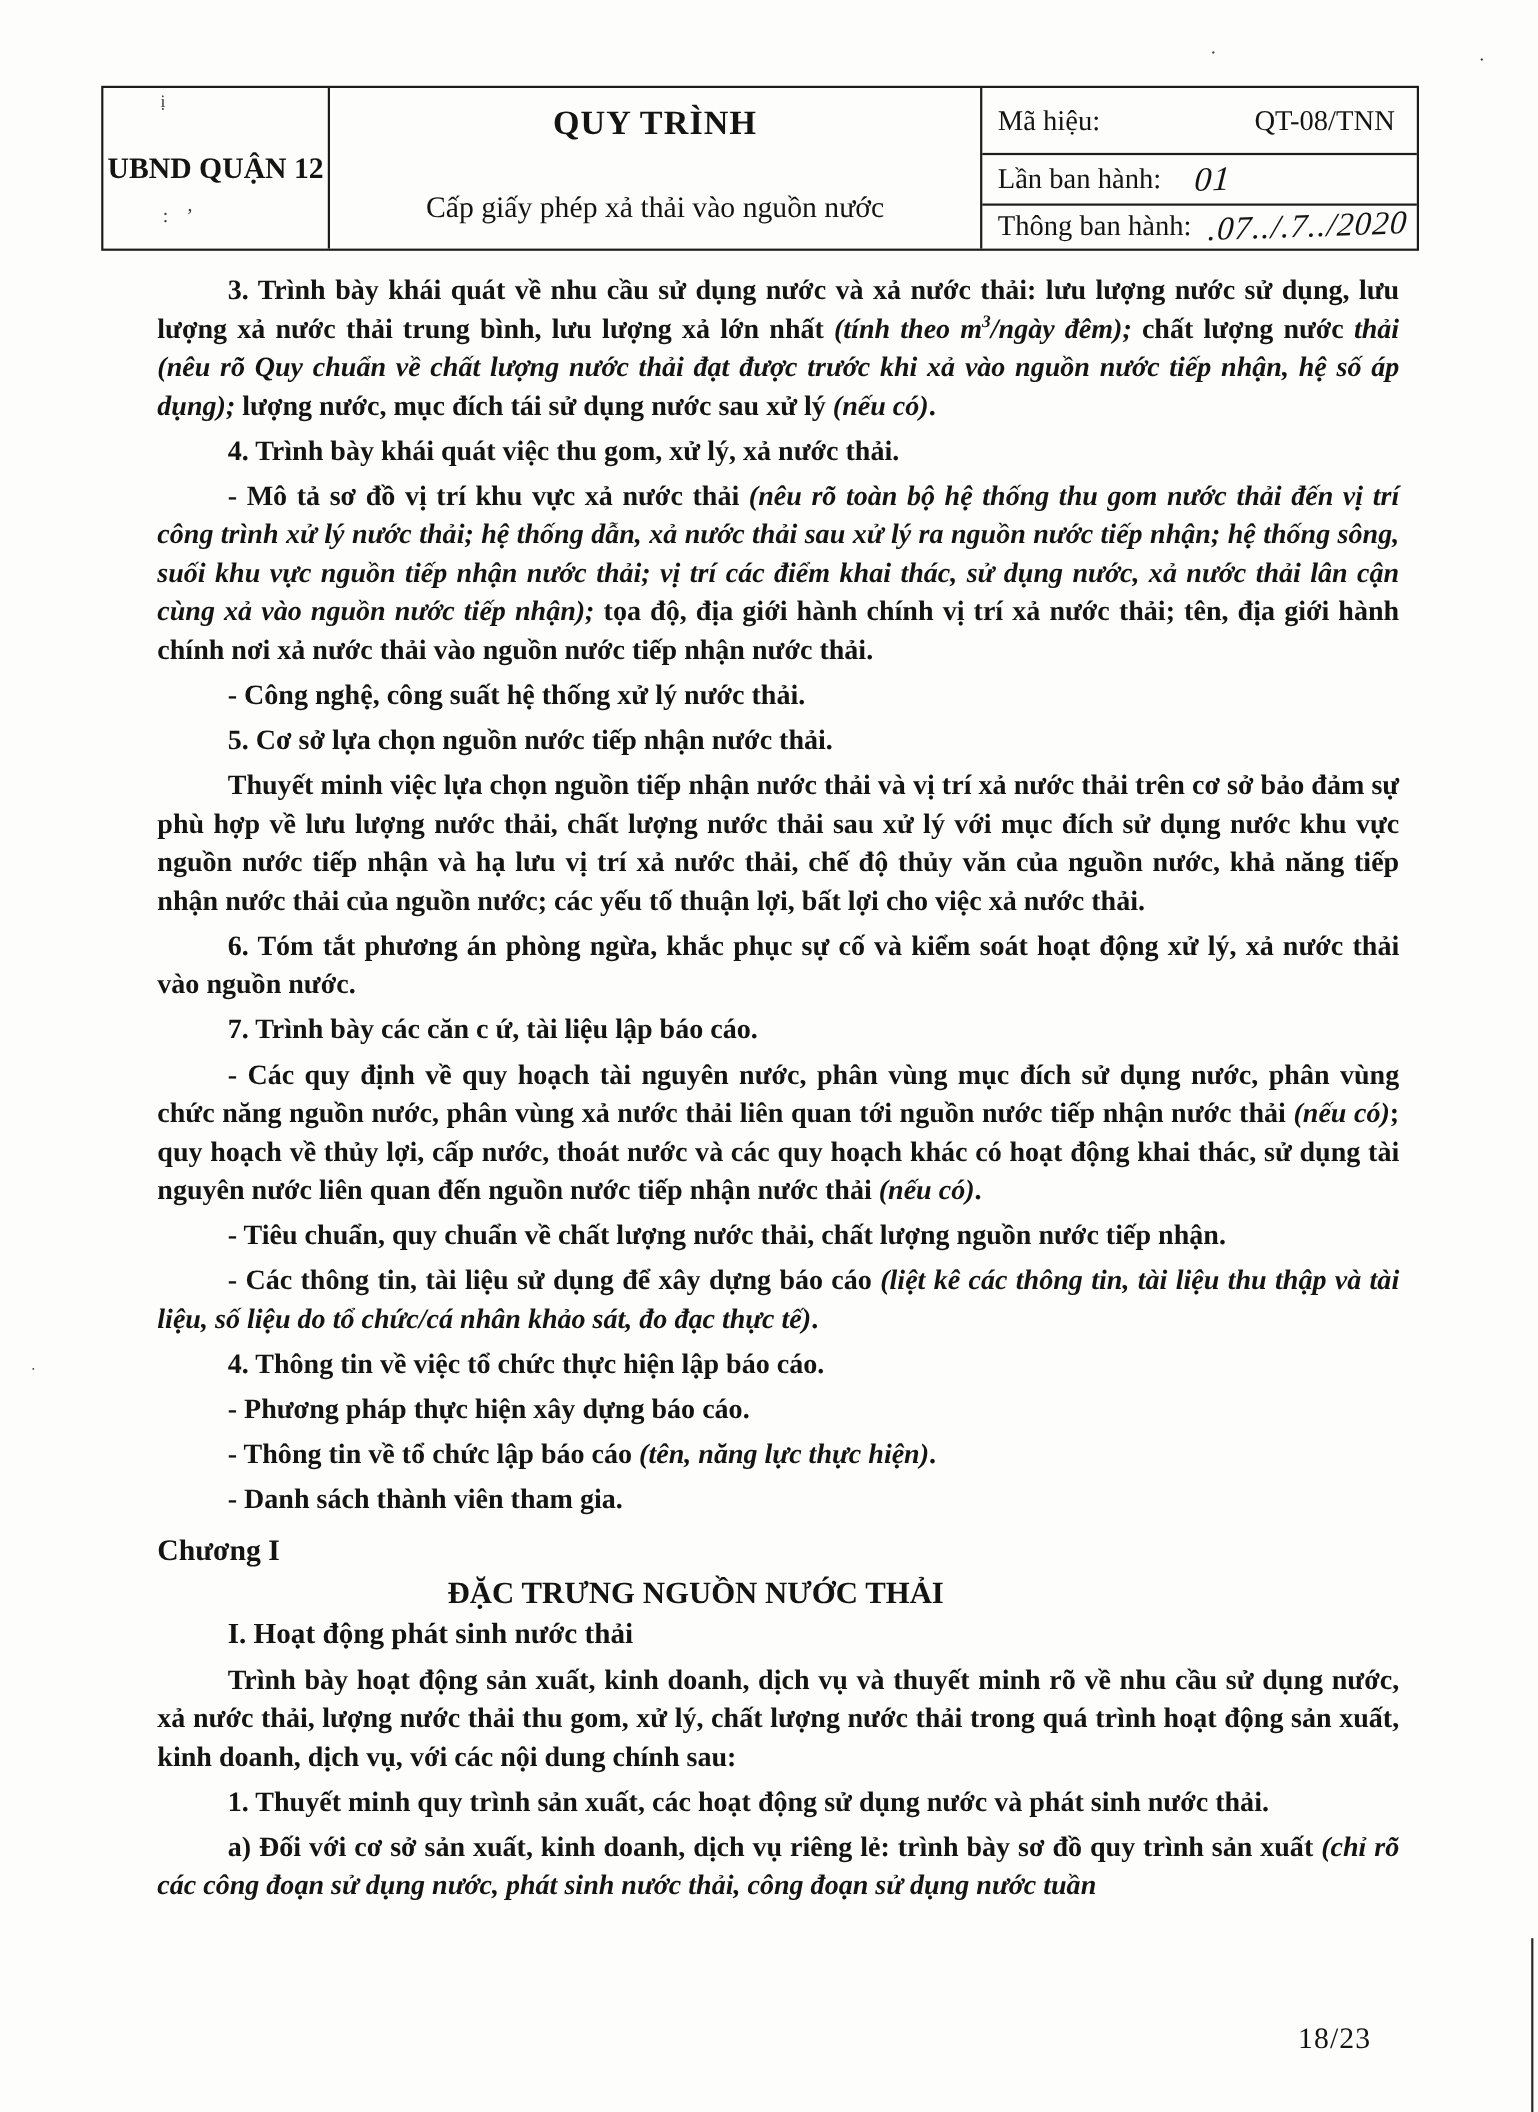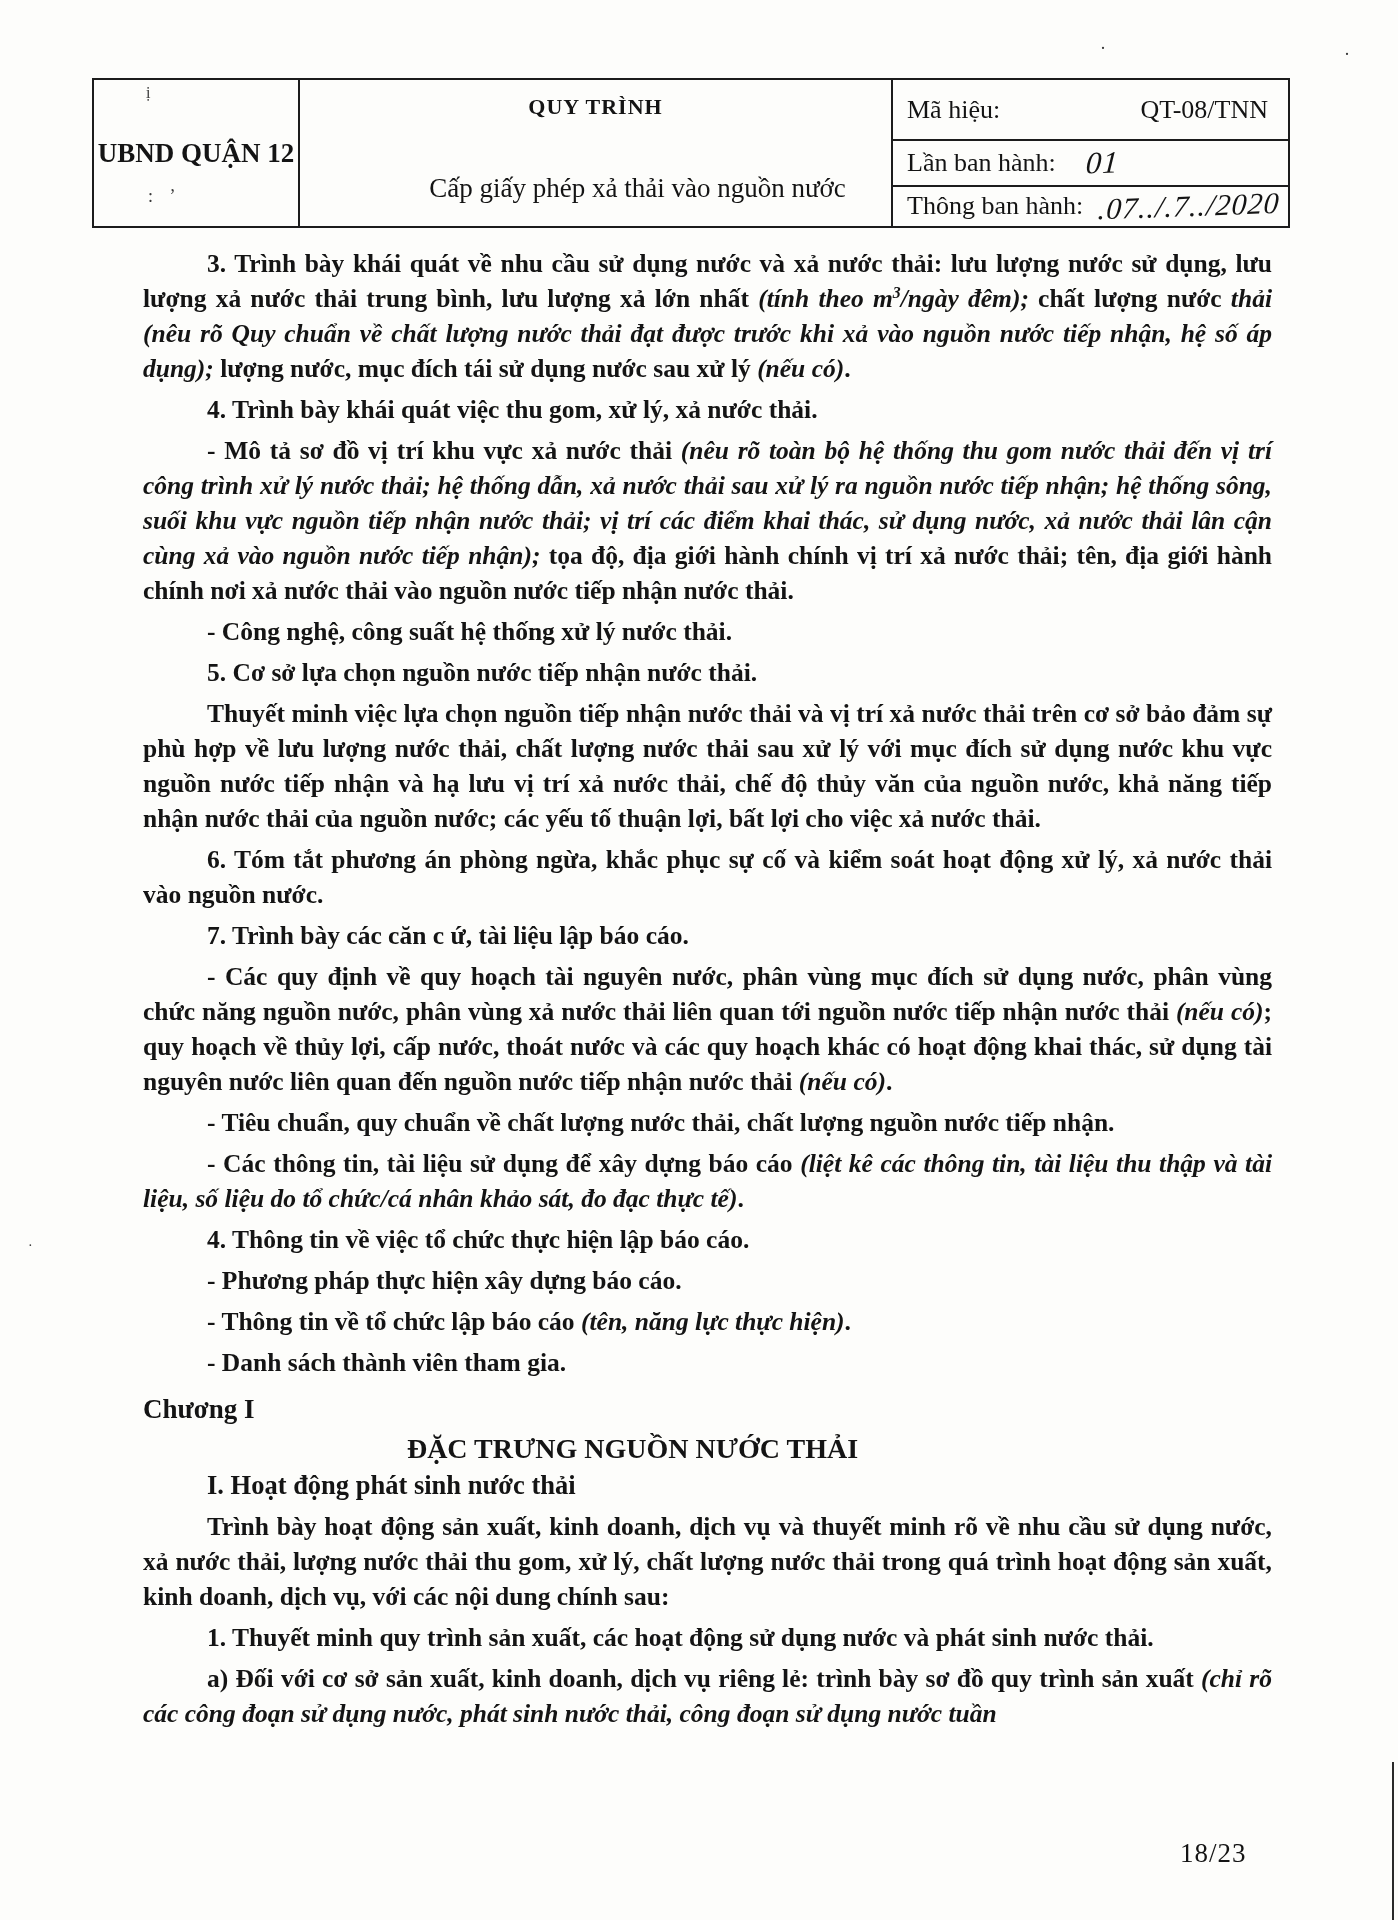--- a/index.html
+++ b/index.html
@@ -23,22 +23,22 @@
   .cell-org {
     width:206px; border-right:2px solid #1c1c1c;
     display:flex; align-items:center; justify-content:center;
     font-weight:bold; font-size:27px; text-align:center;
     position:relative;
   }
   .cell-title {
     flex:1; border-right:2px solid #1c1c1c;
     position:relative; text-align:center;
   }
-  .doc-type { margin-top:14px; font-weight:bold; font-size:22px; letter-spacing:1px; }
-  .doc-subtitle { position:absolute; bottom:22px; left:0; width:100%; font-size:27px;margin-left:42px; }
+  .doc-type { margin-top:14px; font-weight:bold; font-size:31px; letter-spacing:1px; }
+  .doc-subtitle { position:absolute; bottom:22px; left:0; width:100%; font-size:27px; }
   .cell-meta { width:395px; display:flex; flex-direction:column; font-size:26px; }
   .meta-row { display:flex; align-items:center; padding-left:14px; }
   .meta-row.r1 { height:62px; border-bottom:2px solid #1c1c1c;gap:32px; }
   .meta-row.r2 { height:46px; border-bottom:2px solid #1c1c1c; }
   .meta-row.r3 { height:40px; }
   .meta-value-right { margin-left:auto; padding-right:20px; }
   .hand {
     font-style:italic; font-size:31px;
     transform:rotate(-2deg) skewX(-6deg);
     letter-spacing:1px; white-space:nowrap;

